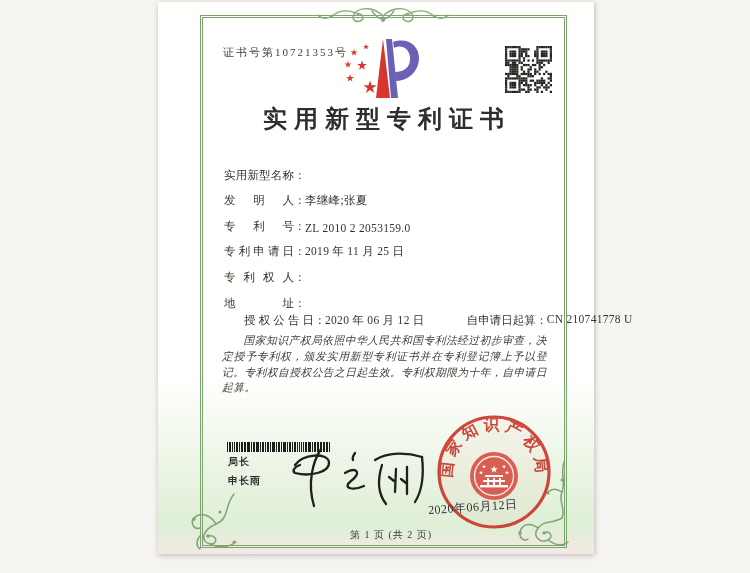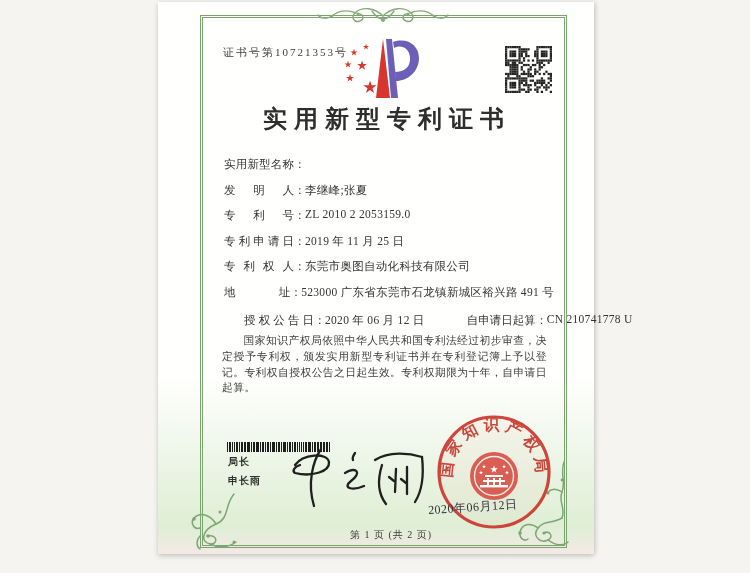--- a/index.html
+++ b/index.html
@@ -17,30 +17,30 @@
          border:3px double #7ba36f;}
   .ornament{position:absolute;pointer-events:none;}
   
   .cert-no{position:absolute;left:223px;top:45px;font-size:11px;letter-spacing:2px;color:#3d3d3b;}
   
   .title{position:absolute;left:200px;top:103px;width:367px;text-align:center;
          font-size:24px;font-weight:600;letter-spacing:7px;padding-left:7px;
          box-sizing:border-box;color:#2e2e2c;}
   
   .fields{position:absolute;left:224px;top:157px;width:330px;}
-  .frow{height:25.6px;display:flex;align-items:flex-start;font-size:11.5px;color:#343432;}
+  .frow{height:25.6px;display:flex;align-items:flex-end;font-size:11.5px;color:#343432;}
   .flabel{display:inline-block;width:70px;text-align:justify;text-align-last:justify;
           white-space:nowrap;font-weight:500;}
   .fcolon{width:11px;}
   .fvalue{white-space:nowrap;letter-spacing:.3px;}
   .grant-row{position:absolute;left:224px;top:313px;display:flex;font-size:11.5px;color:#343432;margin-left:20px;}
   .grant-pair2{margin-left:42px;display:flex;}
   
   .paras{position:absolute;left:222px;top:333px;width:325px;font-size:10.8px;
-         line-height:15.8px;color:#3d3d3b;text-align:justify;}
+         line-height:15.8px;color:#3d3d3b;text-align:justify;font-style:italic;}
   .paras p{margin:0;text-indent:2em;letter-spacing:.4px;}
   
   .barcode{position:absolute;left:227px;top:442px;width:106px;height:10px;
            display:flex;gap:1px;align-items:stretch;}
   .barcode div{background:#1d1d1c;}
   
   .director{position:absolute;left:228px;top:452px;font-size:10px;color:#2f2f2d;
             line-height:19px;font-weight:600;letter-spacing:1px;}
   
   .signature{position:absolute;left:283px;top:443px;}
@@ -393,26 +393,24 @@
       <span class="fvalue">ZL 2010 2 2053159.0</span>
     </div>
     <div class="frow">
       <span class="flabel">专利申请日</span>
         <span class="fcolon">：</span>
       <span class="fvalue">2019 年 11 月 25 日</span>
     </div>
     <div class="frow">
       <span class="flabel">专利权人</span>
         <span class="fcolon">：</span>
-      <span class="fvalue">东莞市奥图自动化科技有限公司</span>
     </div>
     <div class="frow">
       <span class="flabel">地址</span>
         <span class="fcolon">：</span>
-      <span class="fvalue">523000 广东省东莞市石龙镇新城区裕兴路 491 号</span>
     </div>
   </div>
 
   <div class="grant-row">
     <span class="flabel">授权公告日</span>
       <span class="fcolon">：</span>
     <span class="fvalue">2020 年 06 月 12 日</span>
     <span class="grant-pair2">
       <span>自申请日起算</span>
         <span class="fcolon">：</span>

